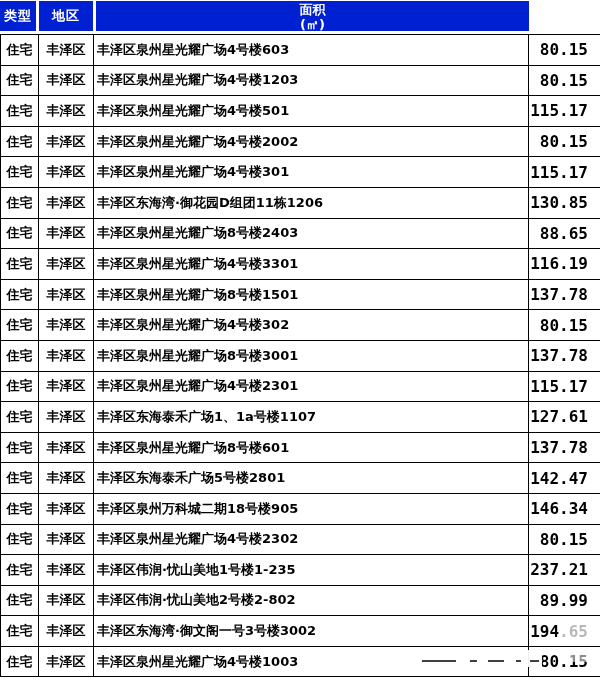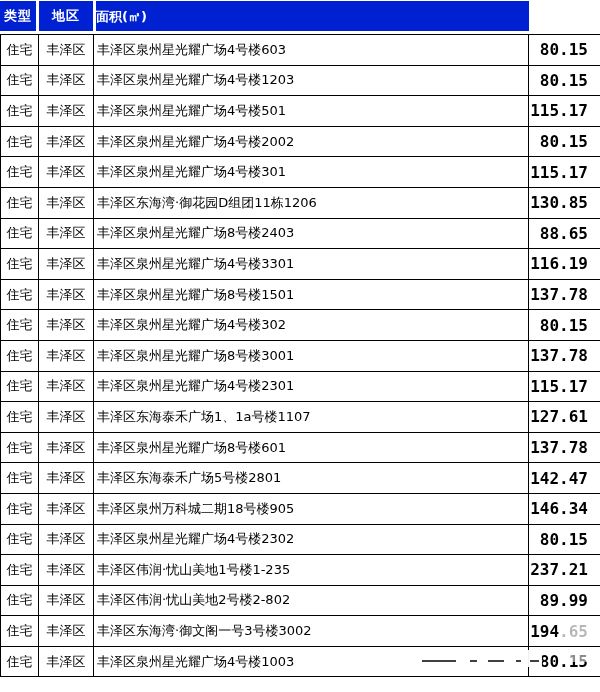--- a/index.html
+++ b/index.html
@@ -29,21 +29,21 @@
   .hcell{
     background:var(--header-bg);
     color:var(--header-text);
     font-weight:bold;
     font-size:13px;
     display:flex;align-items:center;justify-content:center;
     overflow:hidden;
     letter-spacing:1px;
   }
   .hcell.area{
-    flex-direction:row;
+    flex-direction:column;
     justify-content:flex-start;
     line-height:15px;
     padding-top:1px;
     letter-spacing:0;
   }
   .header-gap{height:3px;background:var(--body-bg);}
   
   table{
     border-collapse:collapse;
     table-layout:fixed;
@@ -56,22 +56,22 @@
   td{
     border:1px solid var(--grid);
     height:30.6px;
     font-size:13px;
     color:var(--text);
     overflow:hidden;
     white-space:nowrap;
     vertical-align:middle;
     background:var(--body-bg);
   }
-  td.type,td.district{text-align:center;font-weight:normal;letter-spacing:0px;}
-  td.location{text-align:left;padding-left:3px;font-weight:normal;}
+  td.type,td.district{text-align:center;font-weight:bold;letter-spacing:0px;}
+  td.location{text-align:left;padding-left:3px;font-weight:bold;}
   td.area{
     text-align:right;
     padding-right:12px;
     font-family:"DejaVu Sans Mono","Liberation Mono",monospace;
     font-size:16px;
     font-weight:bold;
   }
   td.area .faint{opacity:0.28;}
   
   .smear{

